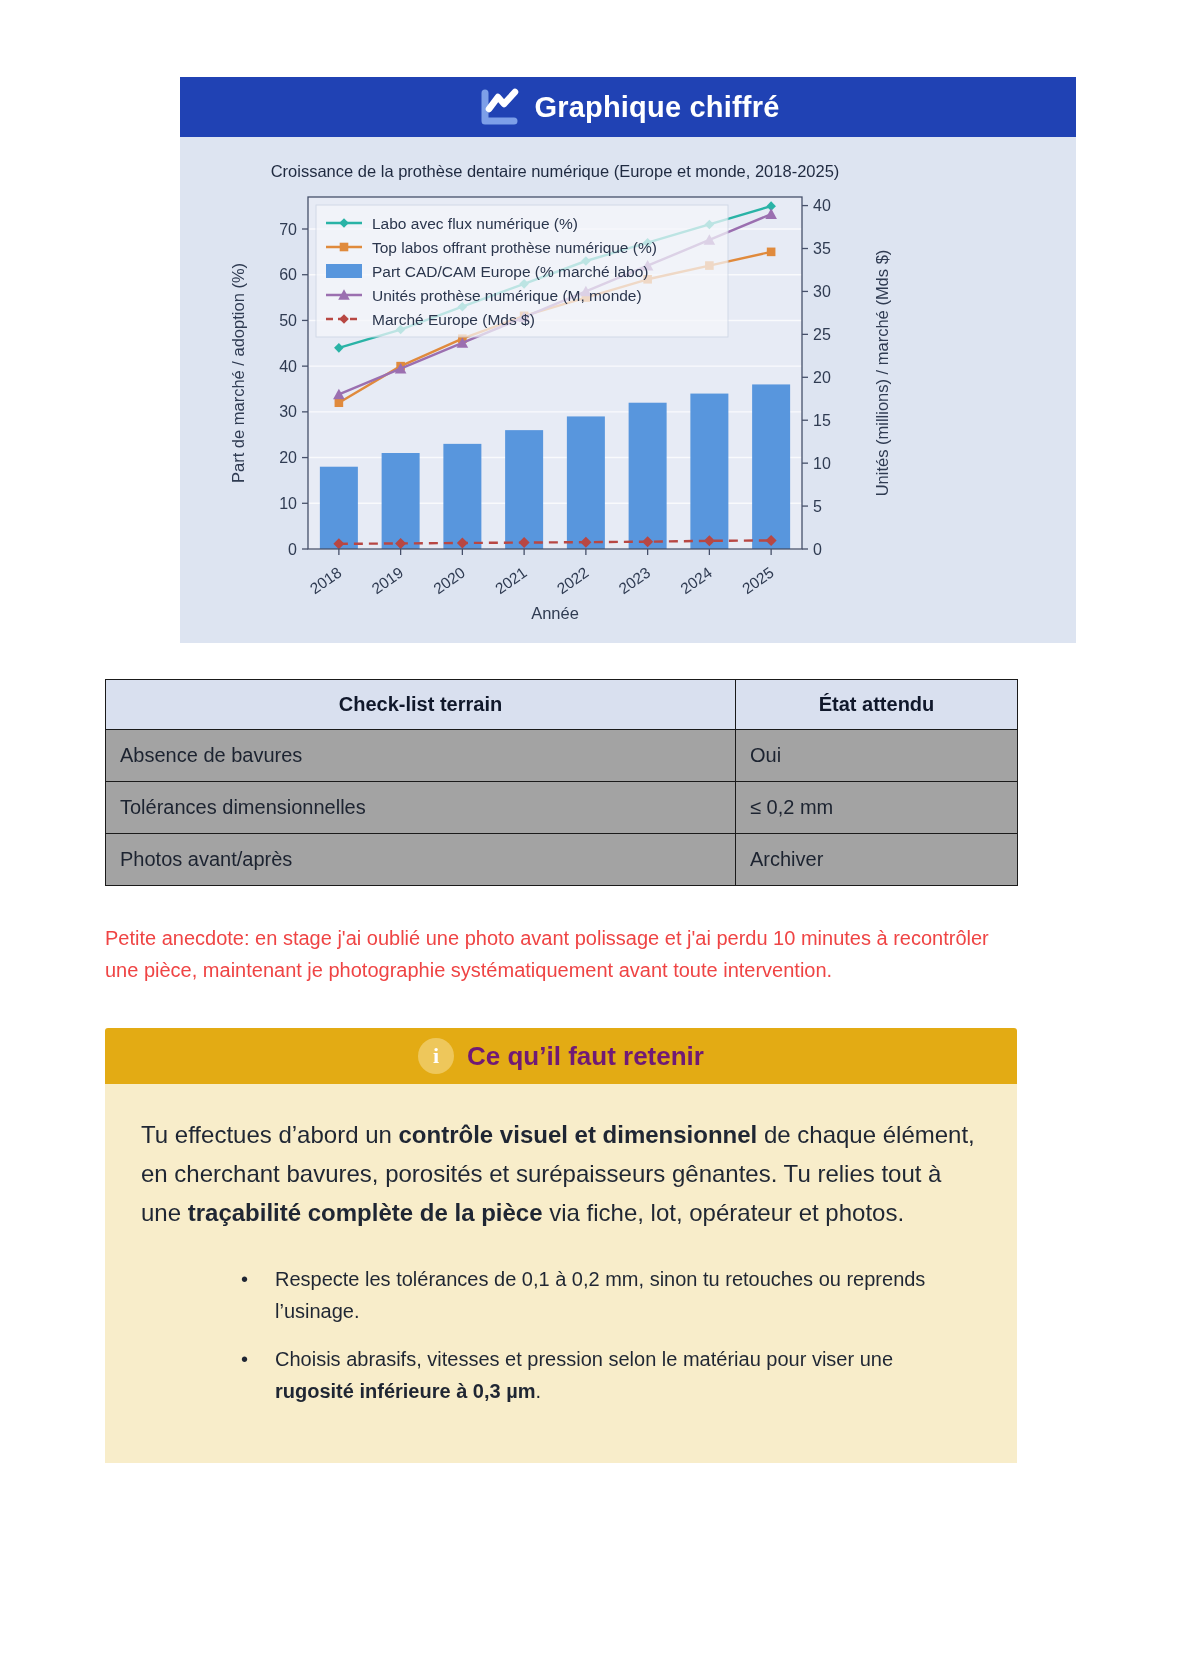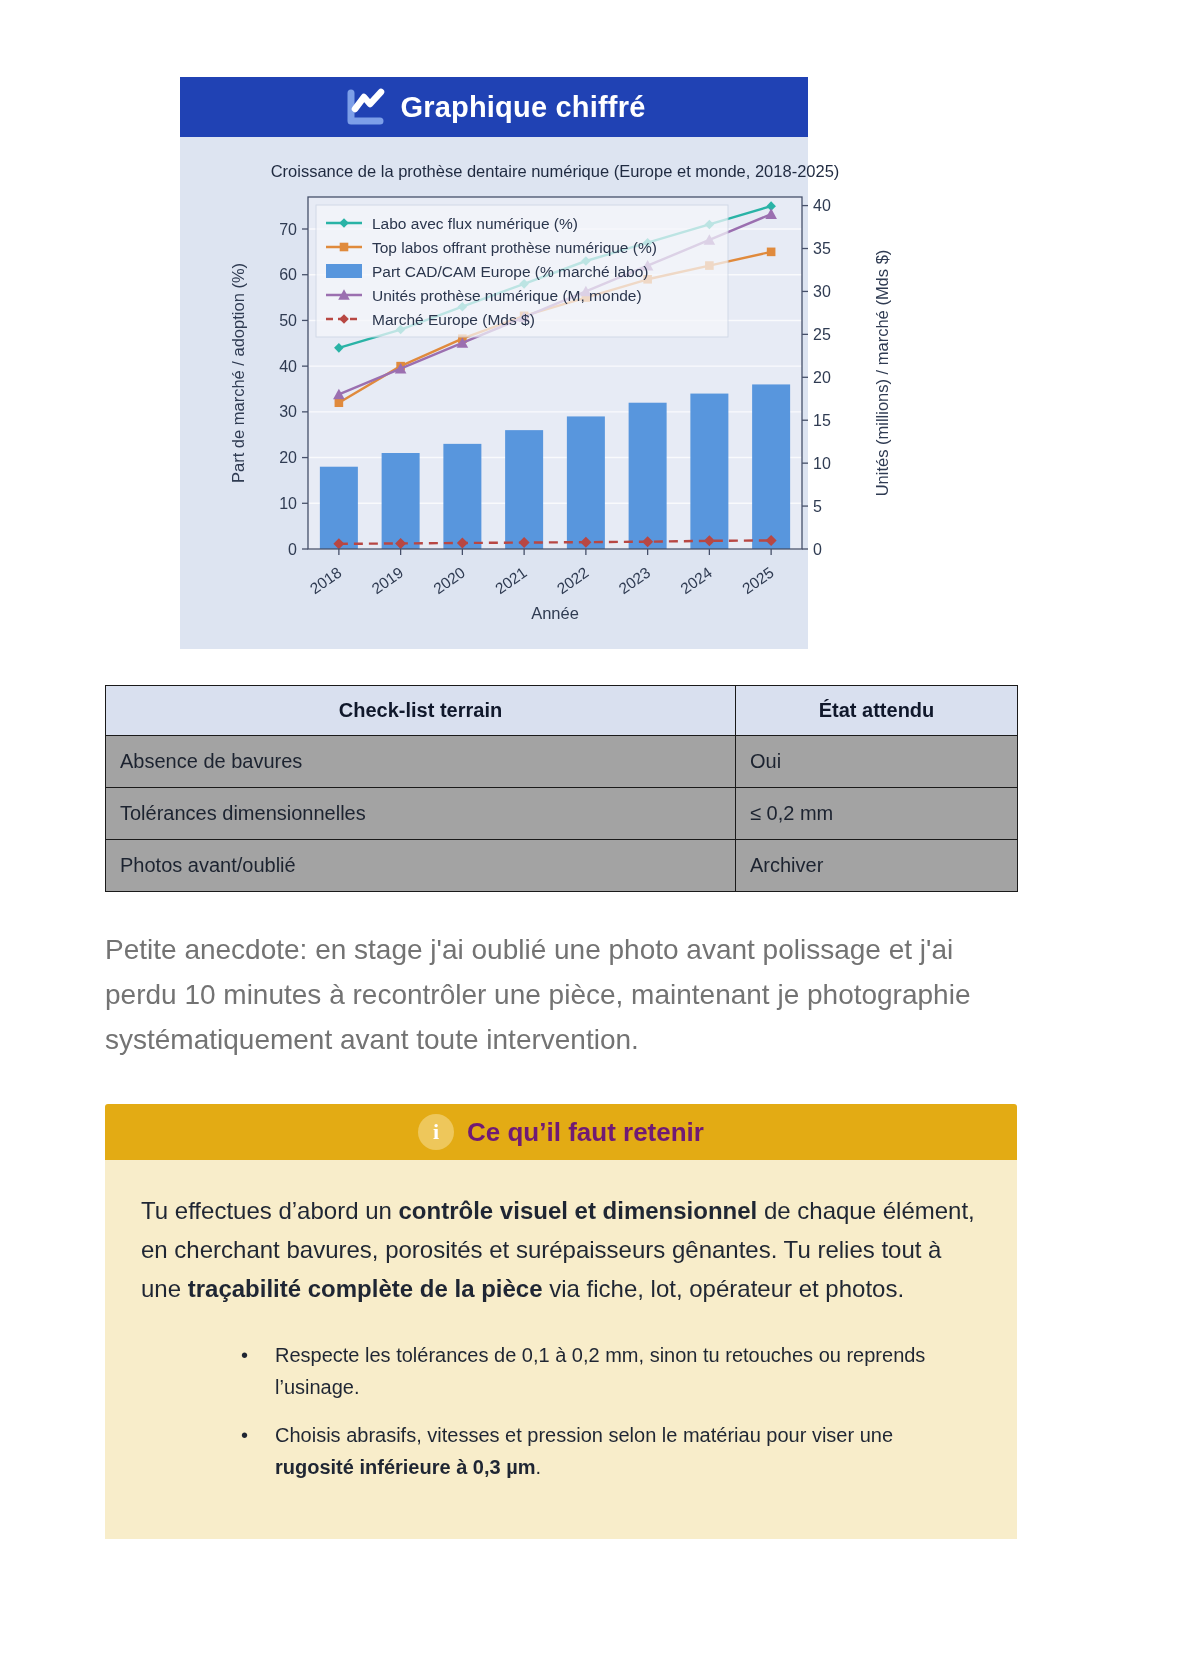--- a/index.html
+++ b/index.html
@@ -6,47 +6,47 @@
   html, body { background: #ffffff; }
   body {
     width: 1200px; height: 1670px;
     font-family: "Liberation Sans", "DejaVu Sans", sans-serif;
     color: #1c2330;
     position: relative;
     overflow: hidden;
   }
 
   
-  .chart-card { width: 628px; margin: 77px auto 0 180px; }
+  .chart-card { width: 896px; margin: 77px auto 0 180px; }
   .chart-card-header {
     height: 60px; background: #2042b4;
     display: flex; align-items: center; justify-content: center; gap: 14px;
   }
   .chart-card-header .hdr-title {
     color: #ffffff; font-size: 29px; font-weight: 700; letter-spacing: .2px;
   }
-  .chart-card-body { background: #dde4f1; padding: 14px 0 12px; }
+  .chart-card-body { background: #dde4f1; padding: 14px 0 6px; }
 
   
   .tbl-wrap { margin: 36px 0 0 105px; width: 912px; }
   table.checklist { border-collapse: collapse; width: 912px; table-layout: fixed; }
   table.checklist th, table.checklist td { border: 1.6px solid #1a1a1a; margin-left: 25px; }
   table.checklist th {
     background: #d9e0ef; font-size: 20px; font-weight: 700;
     padding: 13px 10px; text-align: center; color: #10182b;
   }
   table.checklist td {
     background: #a3a3a3; font-size: 20px; padding: 14px 14px; color: #1c2330;
   }
   .col-a { width: 630px; } .col-b { width: 282px; }
 
   
   .anecdote {
     margin: 36px 0 0 105px; width: 900px;
-    font-size: 28px; line-height: 1.6; color: #737373;
+    font-size: 20px; line-height: 1.6; color: #ef4444;
   }
 
   
   .callout { margin: 42px 0 0 105px; width: 912px; }
   .callout-header {
     background: #e3ab14; height: 56px; border-radius: 3px 3px 0 0;
     display: flex; align-items: center; justify-content: center; gap: 13px;
   }
   .callout-header .c-title { color: #701a75; font-size: 26px; font-weight: 700; }
   .info-icon {
@@ -236,21 +236,21 @@
     <tbody id="checklist-body">
         <tr>
           <td>Absence de bavures</td>
           <td>Oui</td>
         </tr>
         <tr>
           <td>Tolérances dimensionnelles</td>
           <td>≤ 0,2 mm</td>
         </tr>
         <tr>
-          <td>Photos avant/oublié</td>
+          <td>Photos avant/après</td>
           <td>Archiver</td>
         </tr>
       </tbody>
   </table>
 </div>
 
 <p class="anecdote">Petite anecdote: en stage j'ai oublié une photo avant polissage et j'ai perdu 10 minutes à recontrôler une pièce, maintenant je photographie systématiquement avant toute intervention.</p>
 
 <div class="callout">
   <div class="callout-header">

